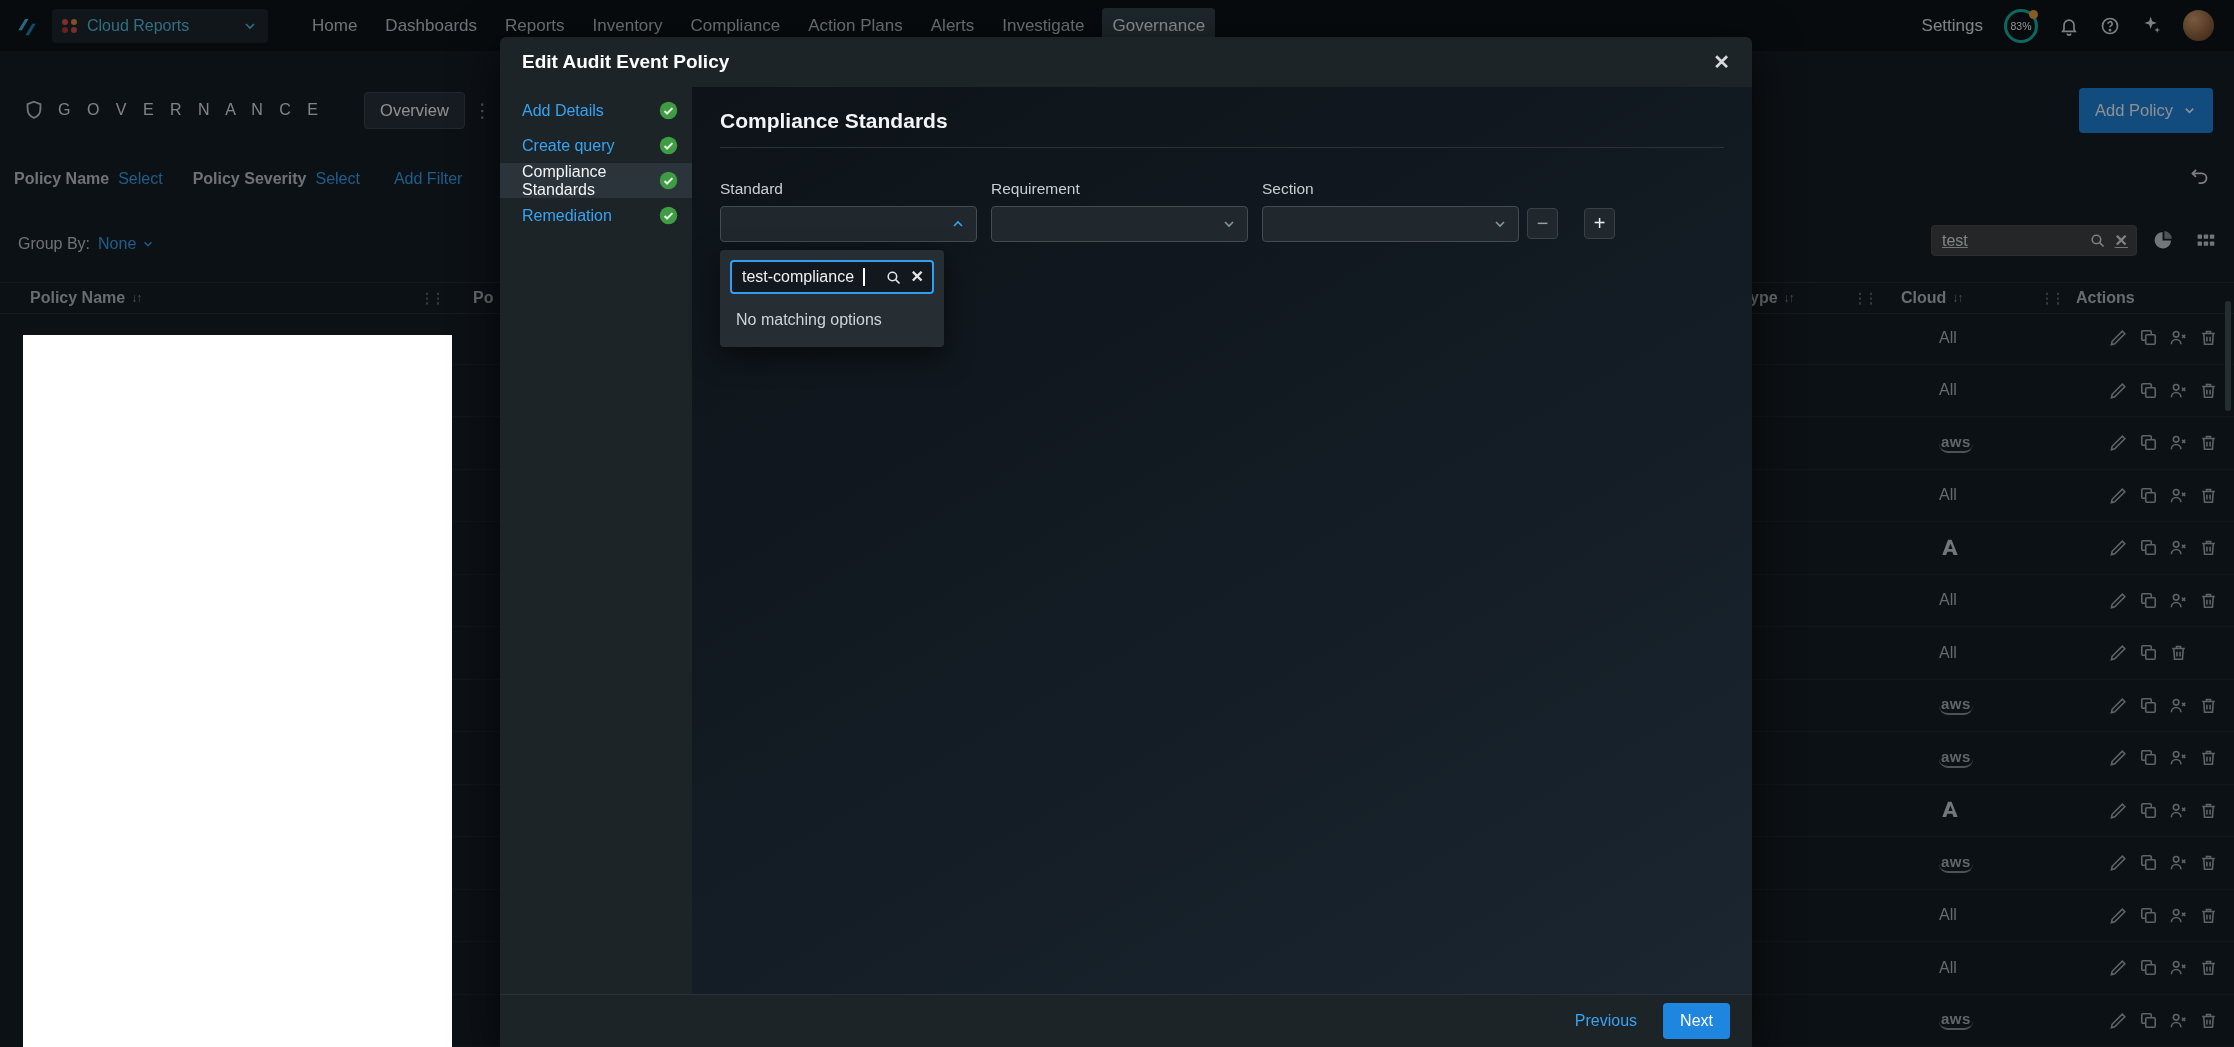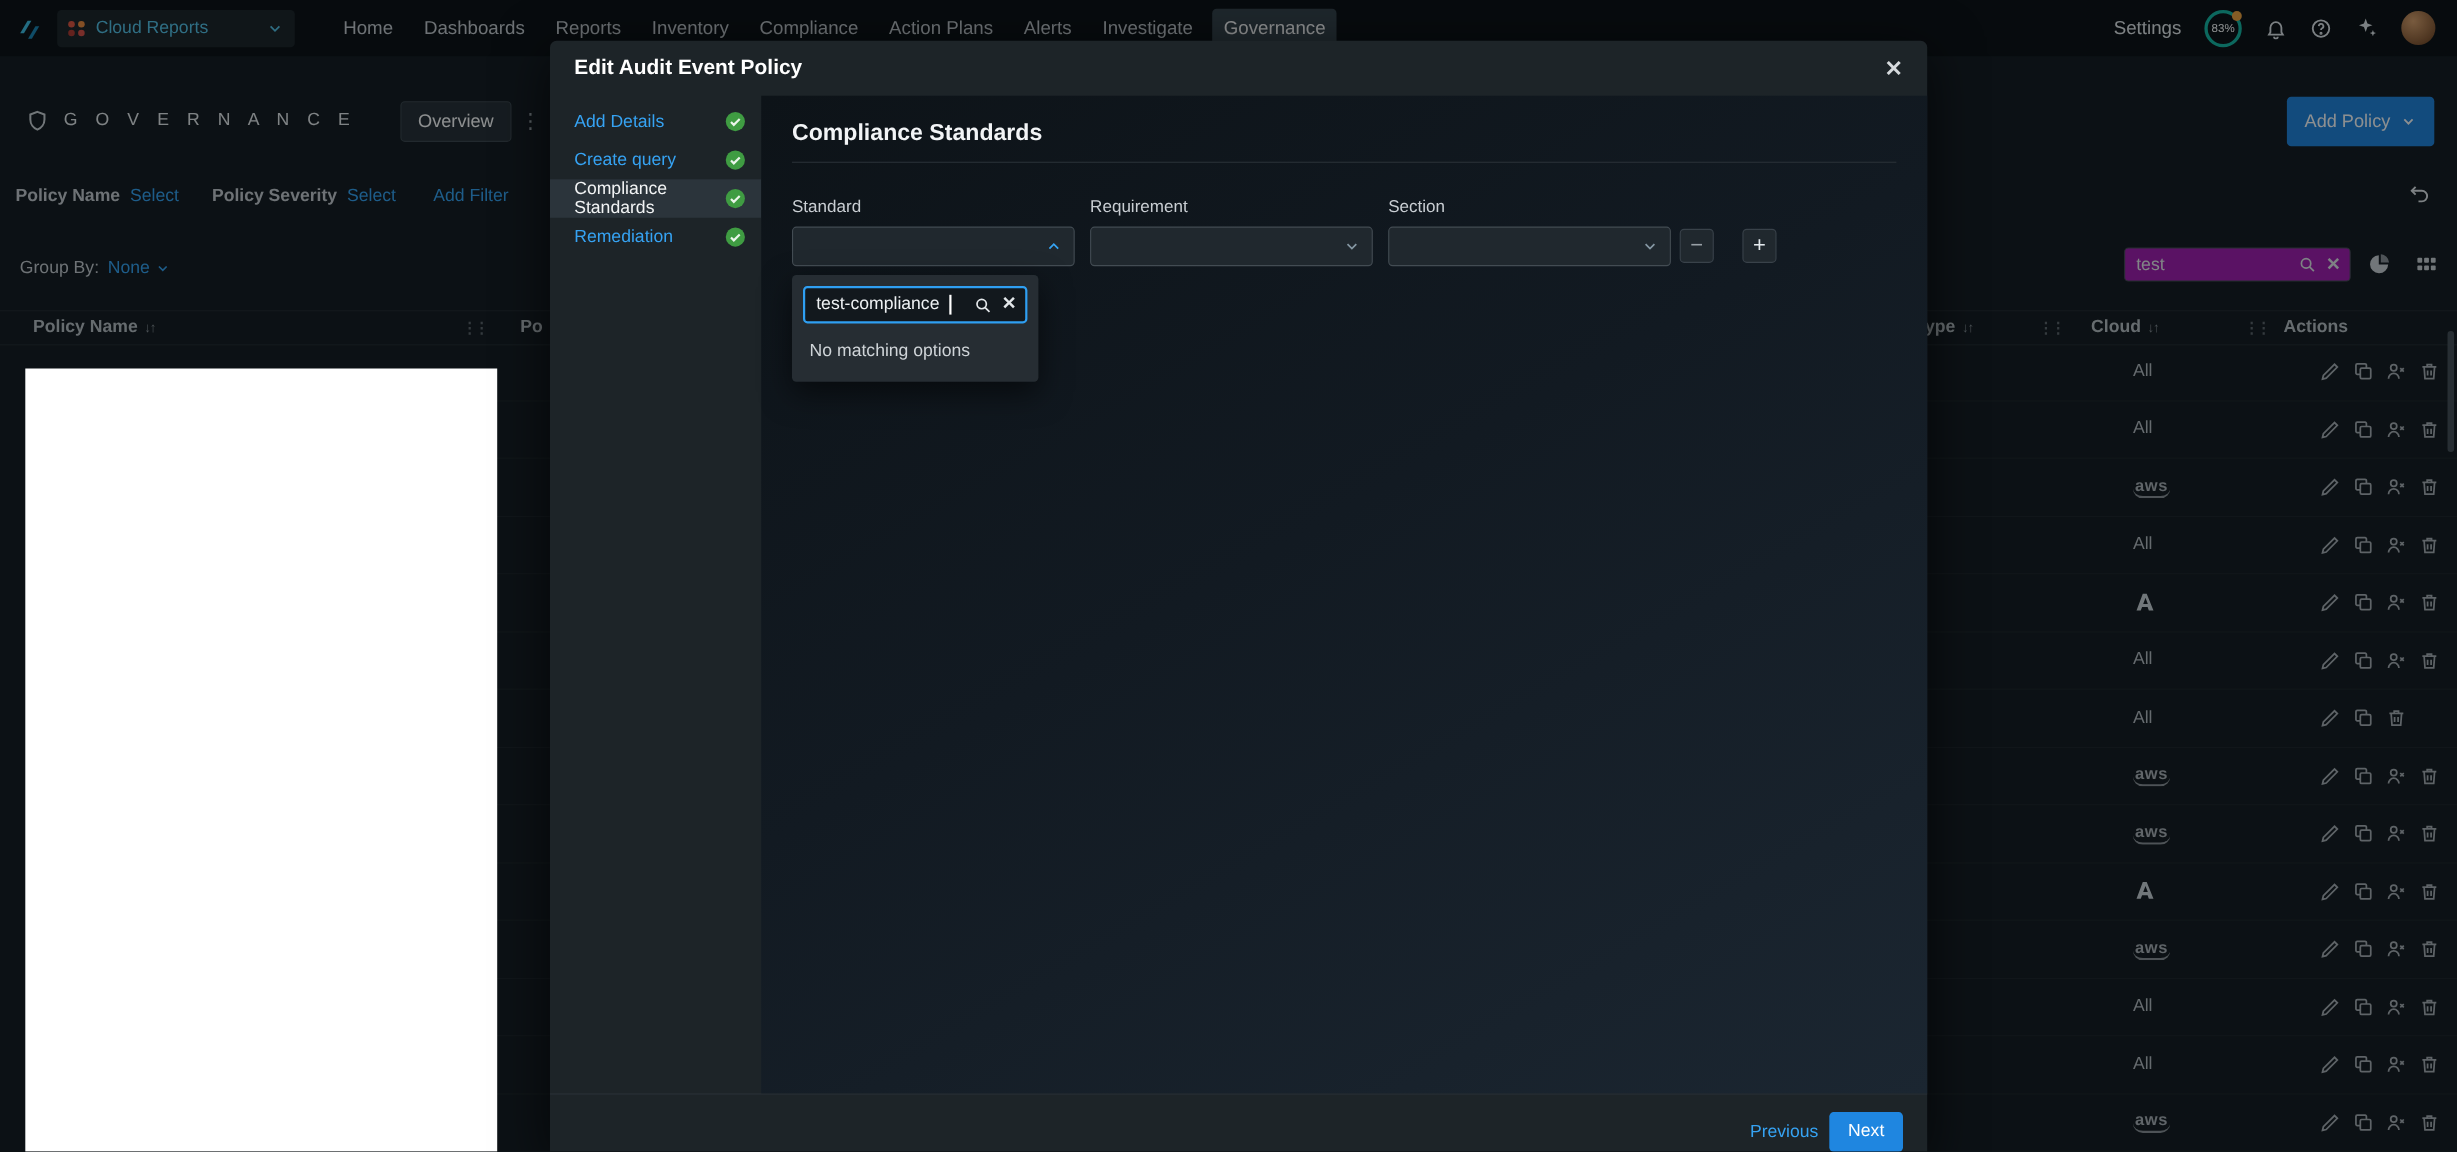--- a/index.html
+++ b/index.html
@@ -50,23 +50,23 @@
   .f-label{font-size:16px;color:#c6cbcf;font-weight:700;}
   .f-select{font-size:16px;color:#35a3f3;margin-left:9px;cursor:pointer;}
   .f-gap{width:30px;}
   .add-filter{font-size:16px;color:#35a3f3;margin-left:34px;cursor:pointer;}
   .undo-btn{position:absolute;right:24px;top:5px;color:#e2e6e9;cursor:pointer;}
 
   .groupby-row{position:absolute;top:176px;left:0;height:34px;display:flex;align-items:center;padding-left:18px;}
   .gb-label{font-size:16px;color:#c6cbcf;}
   .gb-value{font-size:16px;color:#35a3f3;margin-left:8px;display:flex;align-items:center;gap:5px;cursor:pointer;}
 
-  .search-box{position:absolute;top:174px;left:1931px;width:206px;height:31px;background:#a21caf;
+  .search-box{position:absolute;top:174px;left:1931px;width:206px;height:31px;background:#404040;
           border:1px solid #454d53;border-radius:4px;box-sizing:border-box;display:flex;align-items:center;
-          padding:0 8px 0 10px;gap:9px;cursor:text;}
+          padding:0 8px 0 10px;gap:9px;cursor:text;text-decoration:underline;}
   .search-text{flex:1;font-size:16px;color:#e9eced;white-space:nowrap;overflow:hidden;}
   .sb-icon{color:#e3e7ea;cursor:pointer;}
   .x-glyph{font-size:16px;font-weight:700;color:#e3e7ea;line-height:1;cursor:pointer;}
   .tool-btn{position:absolute;top:176px;width:26px;height:26px;display:flex;align-items:center;justify-content:center;cursor:pointer;}
   .tool-btn.pie{left:2150px;} .tool-btn.grid{left:2192px;}
 
   
   .thead{position:absolute;top:231px;left:0;right:0;height:30px;border-top:1px solid #232a2f;border-bottom:1px solid #232a2f;}
   .th{position:absolute;top:0;height:30px;display:flex;align-items:center;font-size:16px;font-weight:700;color:#b9bfc4;white-space:nowrap;}
   .sort{font-size:12px;color:#878e94;margin-left:6px;letter-spacing:-1px;}
@@ -115,22 +115,22 @@
           font-size:20px;display:flex;align-items:center;justify-content:center;cursor:pointer;font-family:inherit;}
   .sq-btn.minus{margin-left:-6px;color:#98a0a6;}
   .sq-btn.plus{margin-left:12px;color:#e4eaee;}
   .dropdown-panel{position:absolute;left:0;top:70px;width:224px;box-sizing:border-box;background:#262d33;
           border-radius:4px;box-shadow:0 10px 28px rgba(0,0,0,.55);padding:10px;z-index:5;}
   .dd-search{height:34px;box-sizing:border-box;border:2px solid #2f9ff2;border-radius:4px;background:#12181d;
           display:flex;align-items:center;padding:0 8px 0 10px;gap:9px;cursor:text;}
   .dd-text{font-size:16px;color:#eef1f3;white-space:nowrap;overflow:hidden;}
   .caret{width:2px;height:18px;background:#ffffff;flex:none;margin-right:auto;}
   .dd-empty{padding:17px 4px 8px 6px;font-size:16px;color:#cfd4d8;}
-  .modal-footer{height:52px;flex:none;border-top:1px solid #2a3138;display:flex;align-items:flex-end;
-          justify-content:flex-end;gap:0;padding:0 22px;}
+  .modal-footer{height:52px;flex:none;border-top:1px solid #2a3138;display:flex;align-items:center;
+          justify-content:flex-end;gap:16px;padding:0 22px;}
   .btn-prev{background:transparent;border:none;color:#36a3f3;font-size:16px;font-family:inherit;
           padding:8px 10px;cursor:pointer;}
   .btn-next{background:#1f86e0;border:none;color:#ffffff;font-size:16px;font-family:inherit;
           padding:9px 17px;border-radius:4px;cursor:pointer;}
 </style>
 </head>
 <body>
 
 <div class="screen">
 

